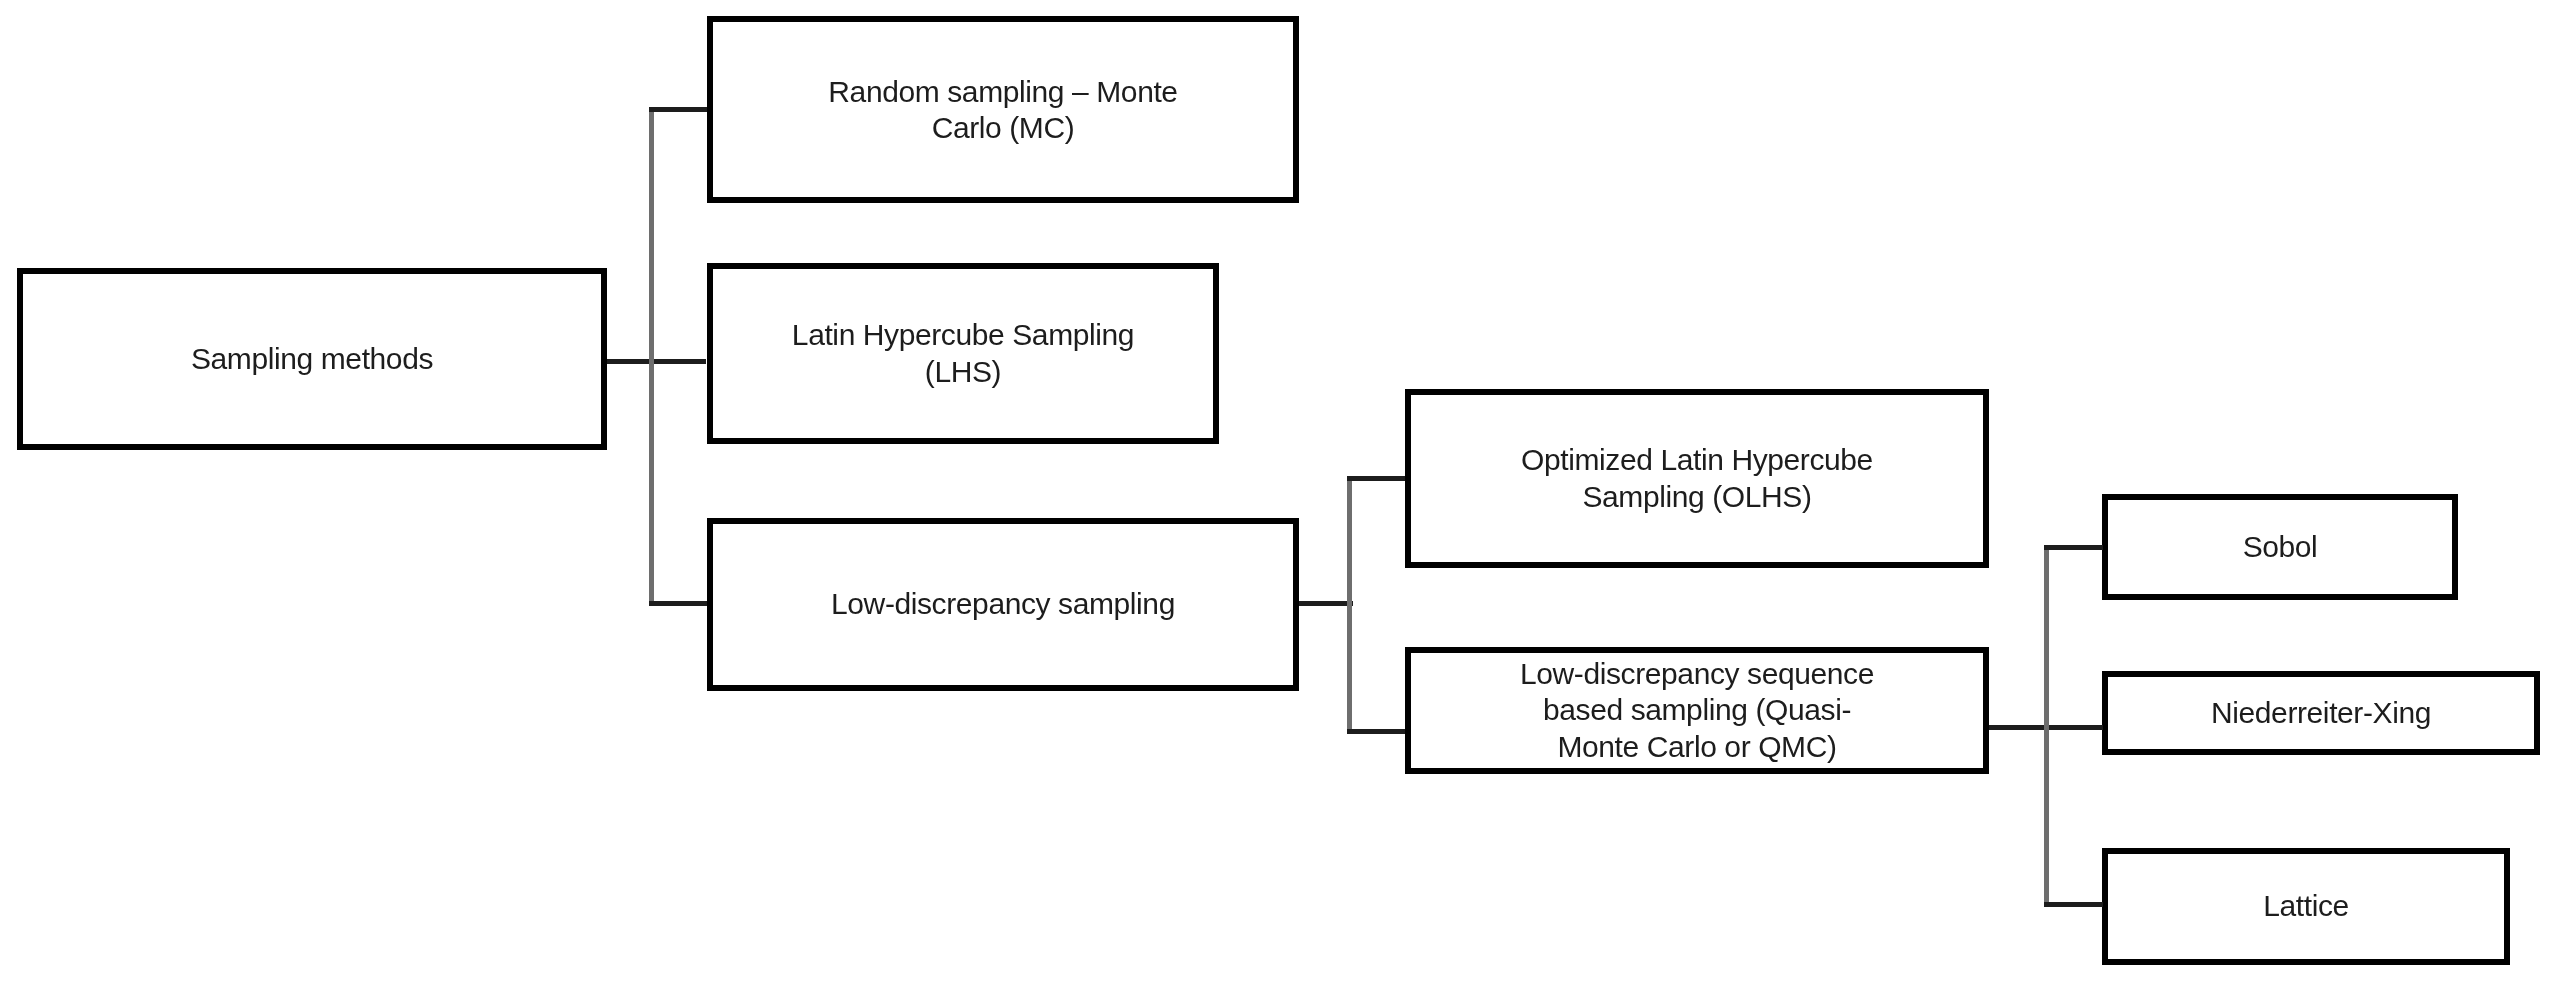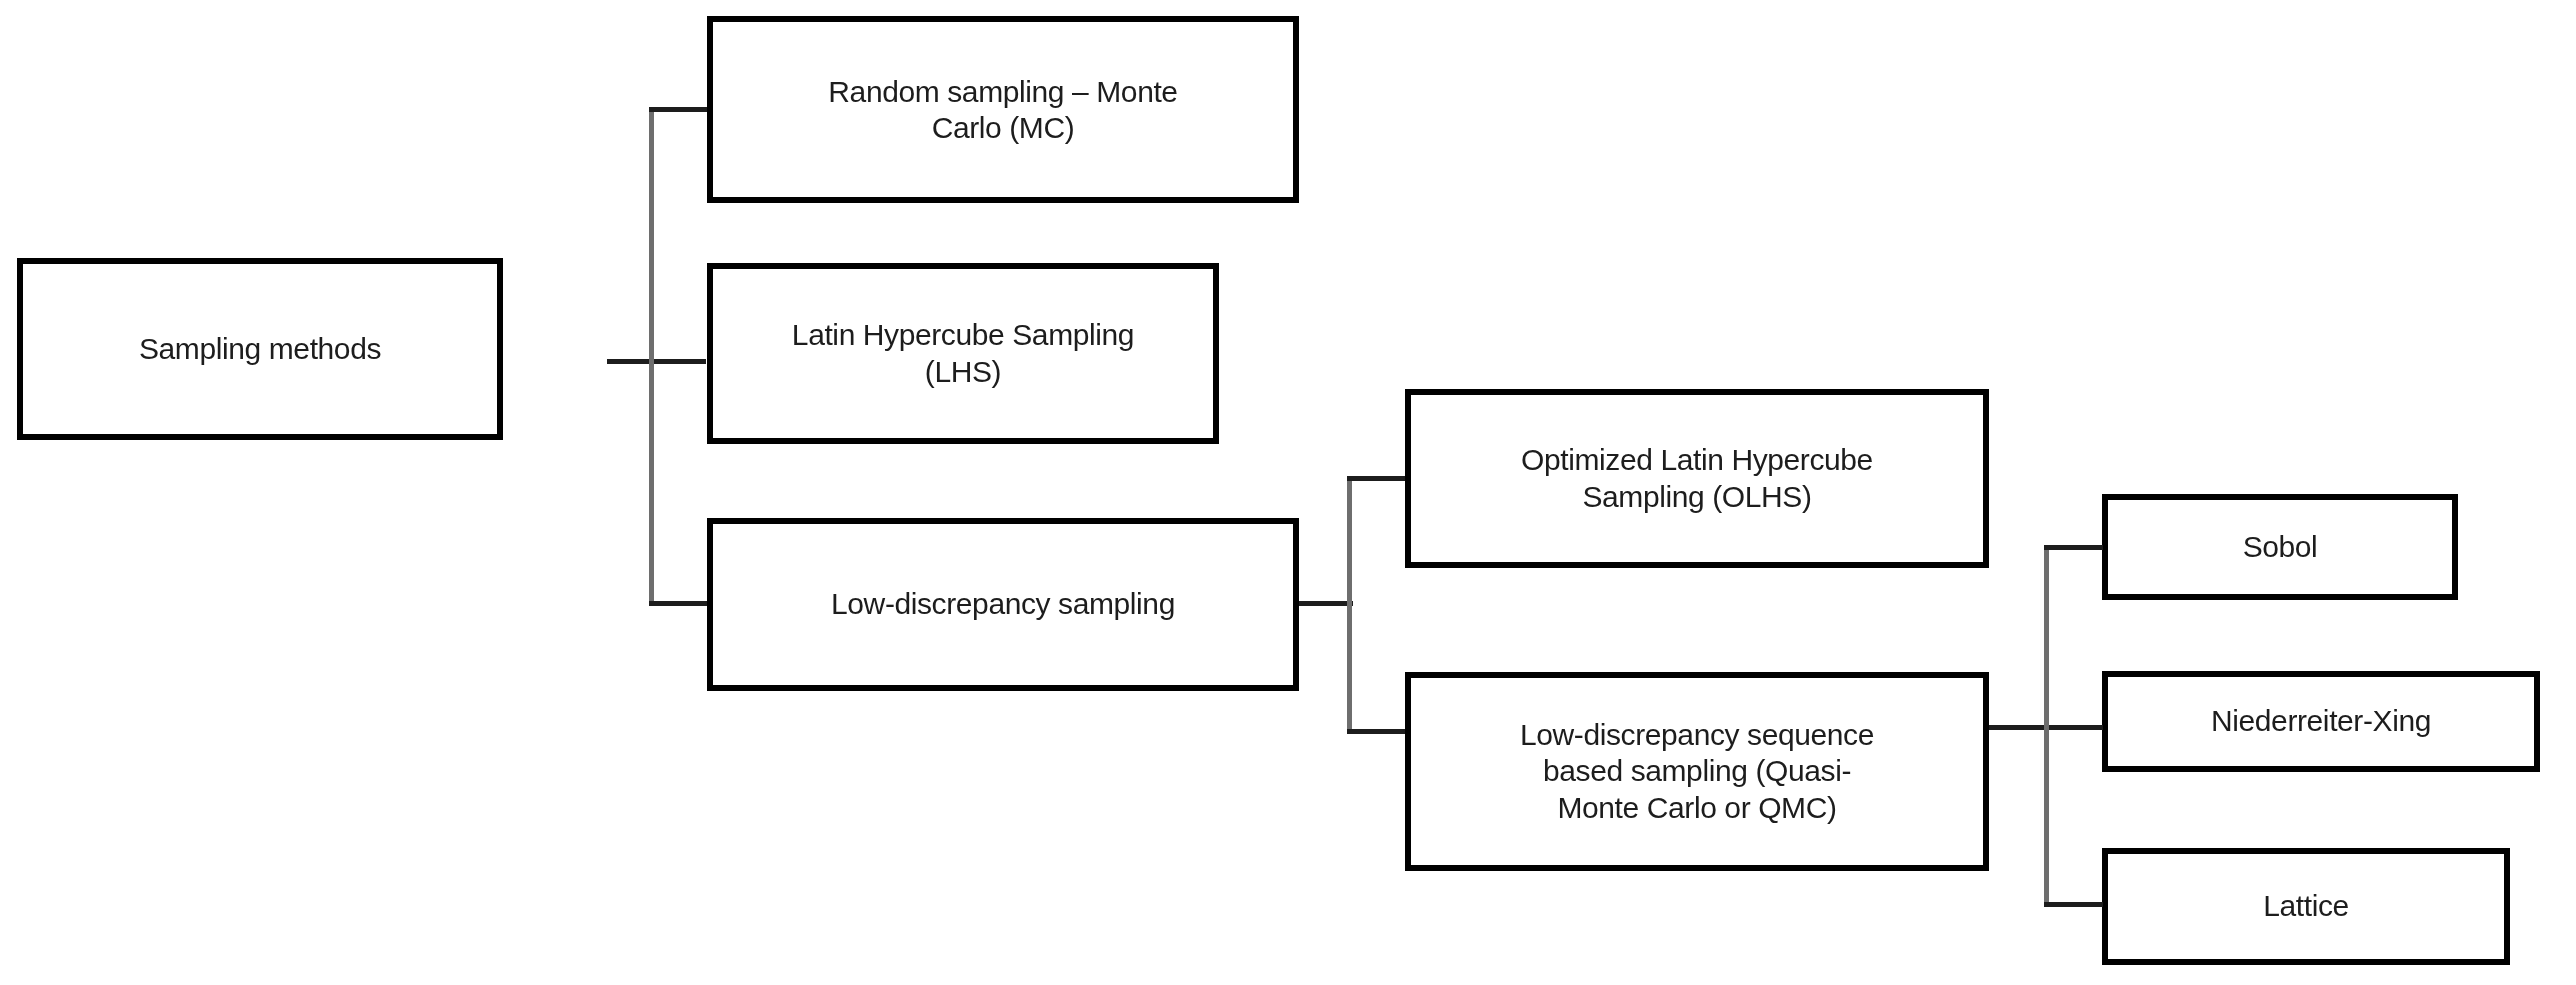--- a/index.html
+++ b/index.html
@@ -42,21 +42,21 @@
     position: absolute;
     width: 5.2px;
     background: #6e6e6e;
   }
 </style>
 </head>
 <body>
 
 <div class="canvas">
 
-  <div class="box" style="left:17px; top:258px; width:486px; height:182px;text-align:center;">
+  <div class="box" style="left:17px; top:268px; width:590px; height:182px;text-align:center;">
     <span class="label">Sampling methods</span>
   </div>
 
   <div class="box" style="left:707px; top:16.4px; width:592px; height:187px;">
     <span class="label">Random sampling – Monte
 Carlo (MC)</span>
   </div>
 
   <div class="box" style="left:707px; top:263px; width:512px; height:181px;">
     <span class="label">Latin Hypercube Sampling
@@ -65,31 +65,31 @@
 
   <div class="box" style="left:1405px; top:389px; width:584px; height:179px;">
     <span class="label">Optimized Latin Hypercube
 Sampling (OLHS)</span>
   </div>
 
   <div class="box" style="left:707px; top:518px; width:592px; height:173px;">
     <span class="label">Low-discrepancy sampling</span>
   </div>
 
-  <div class="box" style="left:1405px; top:672px; width:584px; height:199px;">
+  <div class="box" style="left:1405px; top:647px; width:584px; height:127px;">
     <span class="label">Low-discrepancy sequence
 based sampling (Quasi-
 Monte Carlo or QMC)</span>
   </div>
 
   <div class="box" style="left:2102px; top:494px; width:356px; height:106px;">
     <span class="label">Sobol</span>
   </div>
 
-  <div class="box" style="left:2102px; top:671px; width:438px; height:101px;">
+  <div class="box" style="left:2102px; top:671px; width:438px; height:84px;">
     <span class="label">Niederreiter-Xing</span>
   </div>
 
   <div class="box" style="left:2102px; top:848px; width:408px; height:117px;">
     <span class="label">Lattice</span>
   </div>
 
   <div class="h-line" style="left:607px; top:359px; width:99px;"></div>
   <div class="v-line" style="left:649px; top:107px; height:499px;"></div>
   <div class="h-line" style="left:649px; top:107px; width:58px;"></div>

